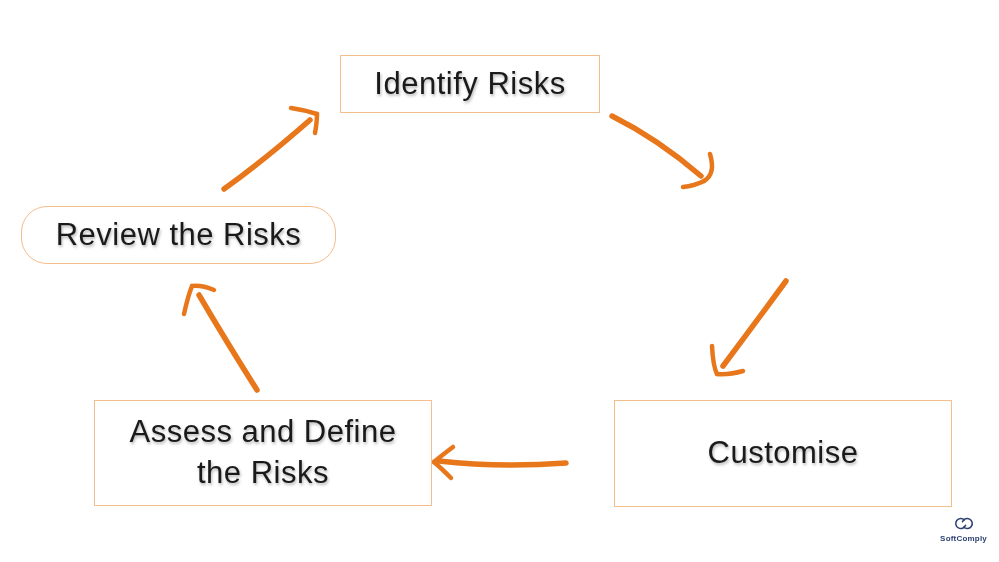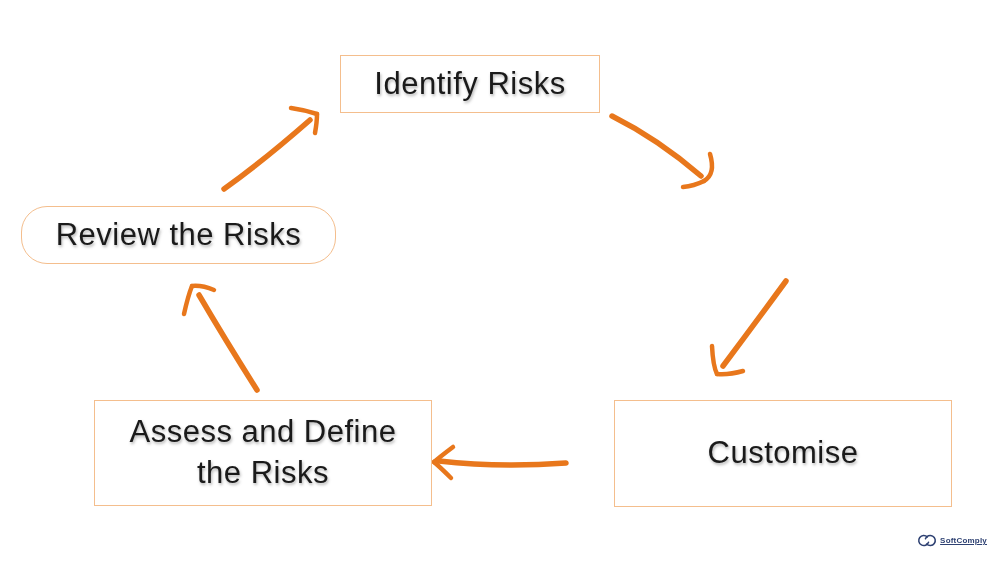--- a/index.html
+++ b/index.html
@@ -49,27 +49,26 @@
     stroke: #e8771c;
     stroke-linecap: round;
     stroke-linejoin: round;
   }
   .arrow-main { stroke-width: 5.5px; }
   .arrow-head { stroke-width: 4.5px; }
 
   .brand {
     position: absolute;
     right: 12px;
-    bottom: 13px;
+    bottom: 19px;
     display: flex;
-    flex-direction: row;
+    flex-direction: column;
     align-items: center;
     gap: 2px;
     color: #2e4172;
-    text-decoration: underline;
   }
   .brand-text {
     font-size: 8px;
     font-weight: bold;
     letter-spacing: 0.2px;
     color: #2e4172;
   }
   .logo-arc {
     fill: none;
     stroke: #2e4172;

